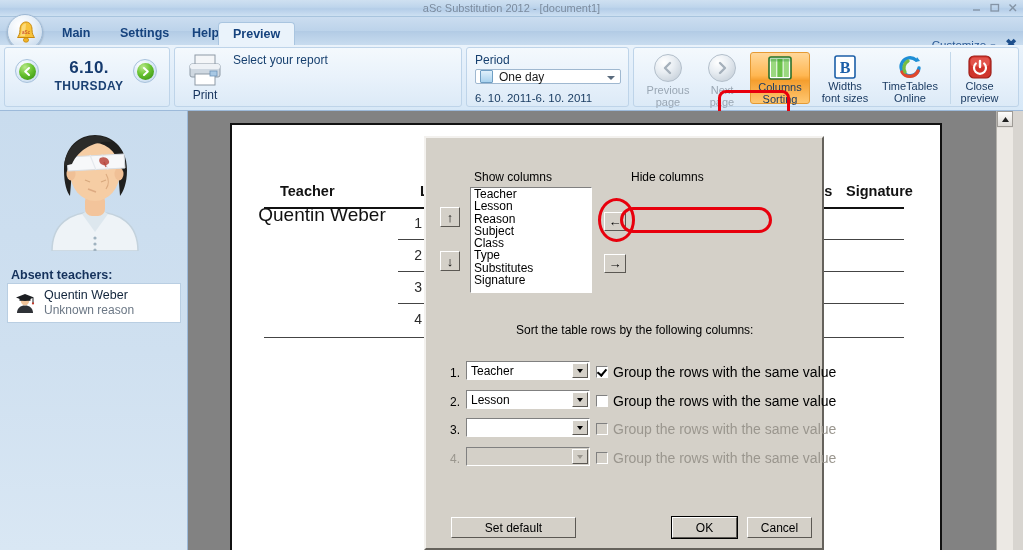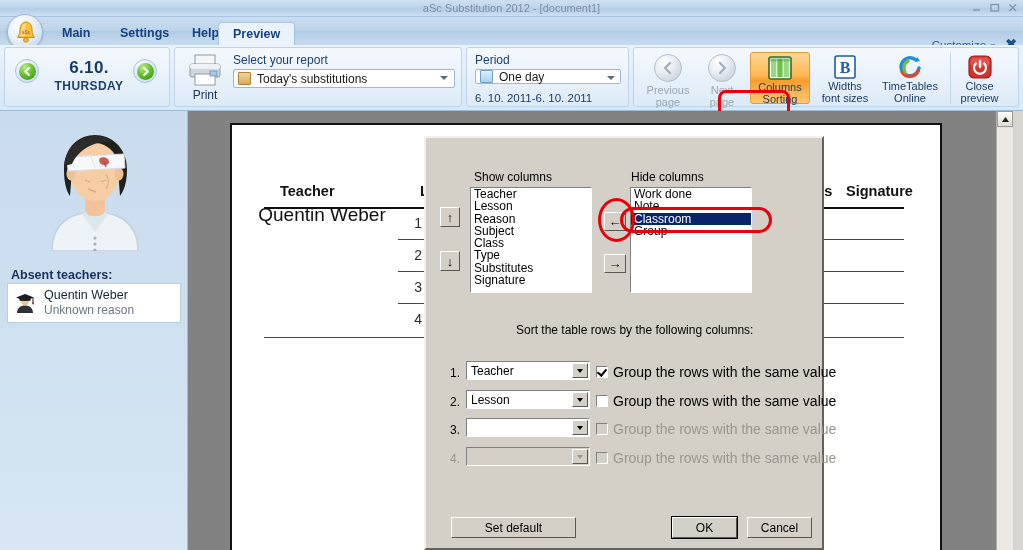--- a/index.html
+++ b/index.html
@@ -415,25 +415,20 @@
       <svg width="40" height="36" viewBox="0 0 40 36">
         <rect x="10" y="3" width="20" height="10" fill="#f4f6f8" stroke="#8e9aa6" stroke-width="1"></rect>
         <rect x="5" y="12" width="30" height="13" rx="2" fill="#cfd8e1" stroke="#8e9aa6" stroke-width="1"></rect>
         <rect x="5" y="12" width="30" height="5" rx="2" fill="#eef2f6"></rect>
         <rect x="10" y="22" width="20" height="11" fill="#fff" stroke="#8e9aa6" stroke-width="1"></rect>
         <rect x="25" y="19" width="7" height="5" fill="#a8c8e4" stroke="#6d93b8" stroke-width=".8"></rect>
       </svg>
     </div>
     <div id="print-label">Print</div>
     <div id="report-label">Select your report</div>
-    <div id="report-combo">
-      <span class="ficon"></span>
-      <span class="val">Today's substitutions</span>
-      <span class="arrow"></span>
-    </div>
   </div>
 
   <div class="grp" id="grp-period">
     <div id="period-label">Period</div>
     <div id="period-combo">
       <span class="cicon"></span>
       <span class="val">One day</span>
       <span class="arrow"></span>
     </div>
     <div id="period-range">6. 10. 2011-6. 10. 2011</div>
@@ -618,26 +613,20 @@
     <div class="li">Teacher</div>
     <div class="li">Lesson</div>
     <div class="li">Reason</div>
     <div class="li">Subject</div>
     <div class="li">Class</div>
     <div class="li">Type</div>
     <div class="li">Substitutes</div>
     <div class="li">Signature</div>
   </div>
 
-  <div class="listbox" style="left:204px; top:49px; width:122px; height:106px;">
-    <div class="li">Work done</div>
-    <div class="li">Note</div>
-    <div class="li sel">Classroom</div>
-    <div class="li">Group</div>
-  </div>
 
   <div class="sqbtn" style="left:14px; top:69px; width:20px; height:20px;">↑</div>
   <div class="sqbtn" style="left:14px; top:113px; width:20px; height:20px;">↓</div>
 
   <div class="sqbtn" style="left:178px; top:74px; width:22px; height:19px;">←</div>
   <div class="sqbtn" style="left:178px; top:116px; width:22px; height:19px;">→</div>
 
   <div class="lbl-static" style="left:90px; top:185px;">Sort the table rows by the following columns:</div>
 
   <div class="ordnum" style="left:24px; top:228px;">1.</div>

